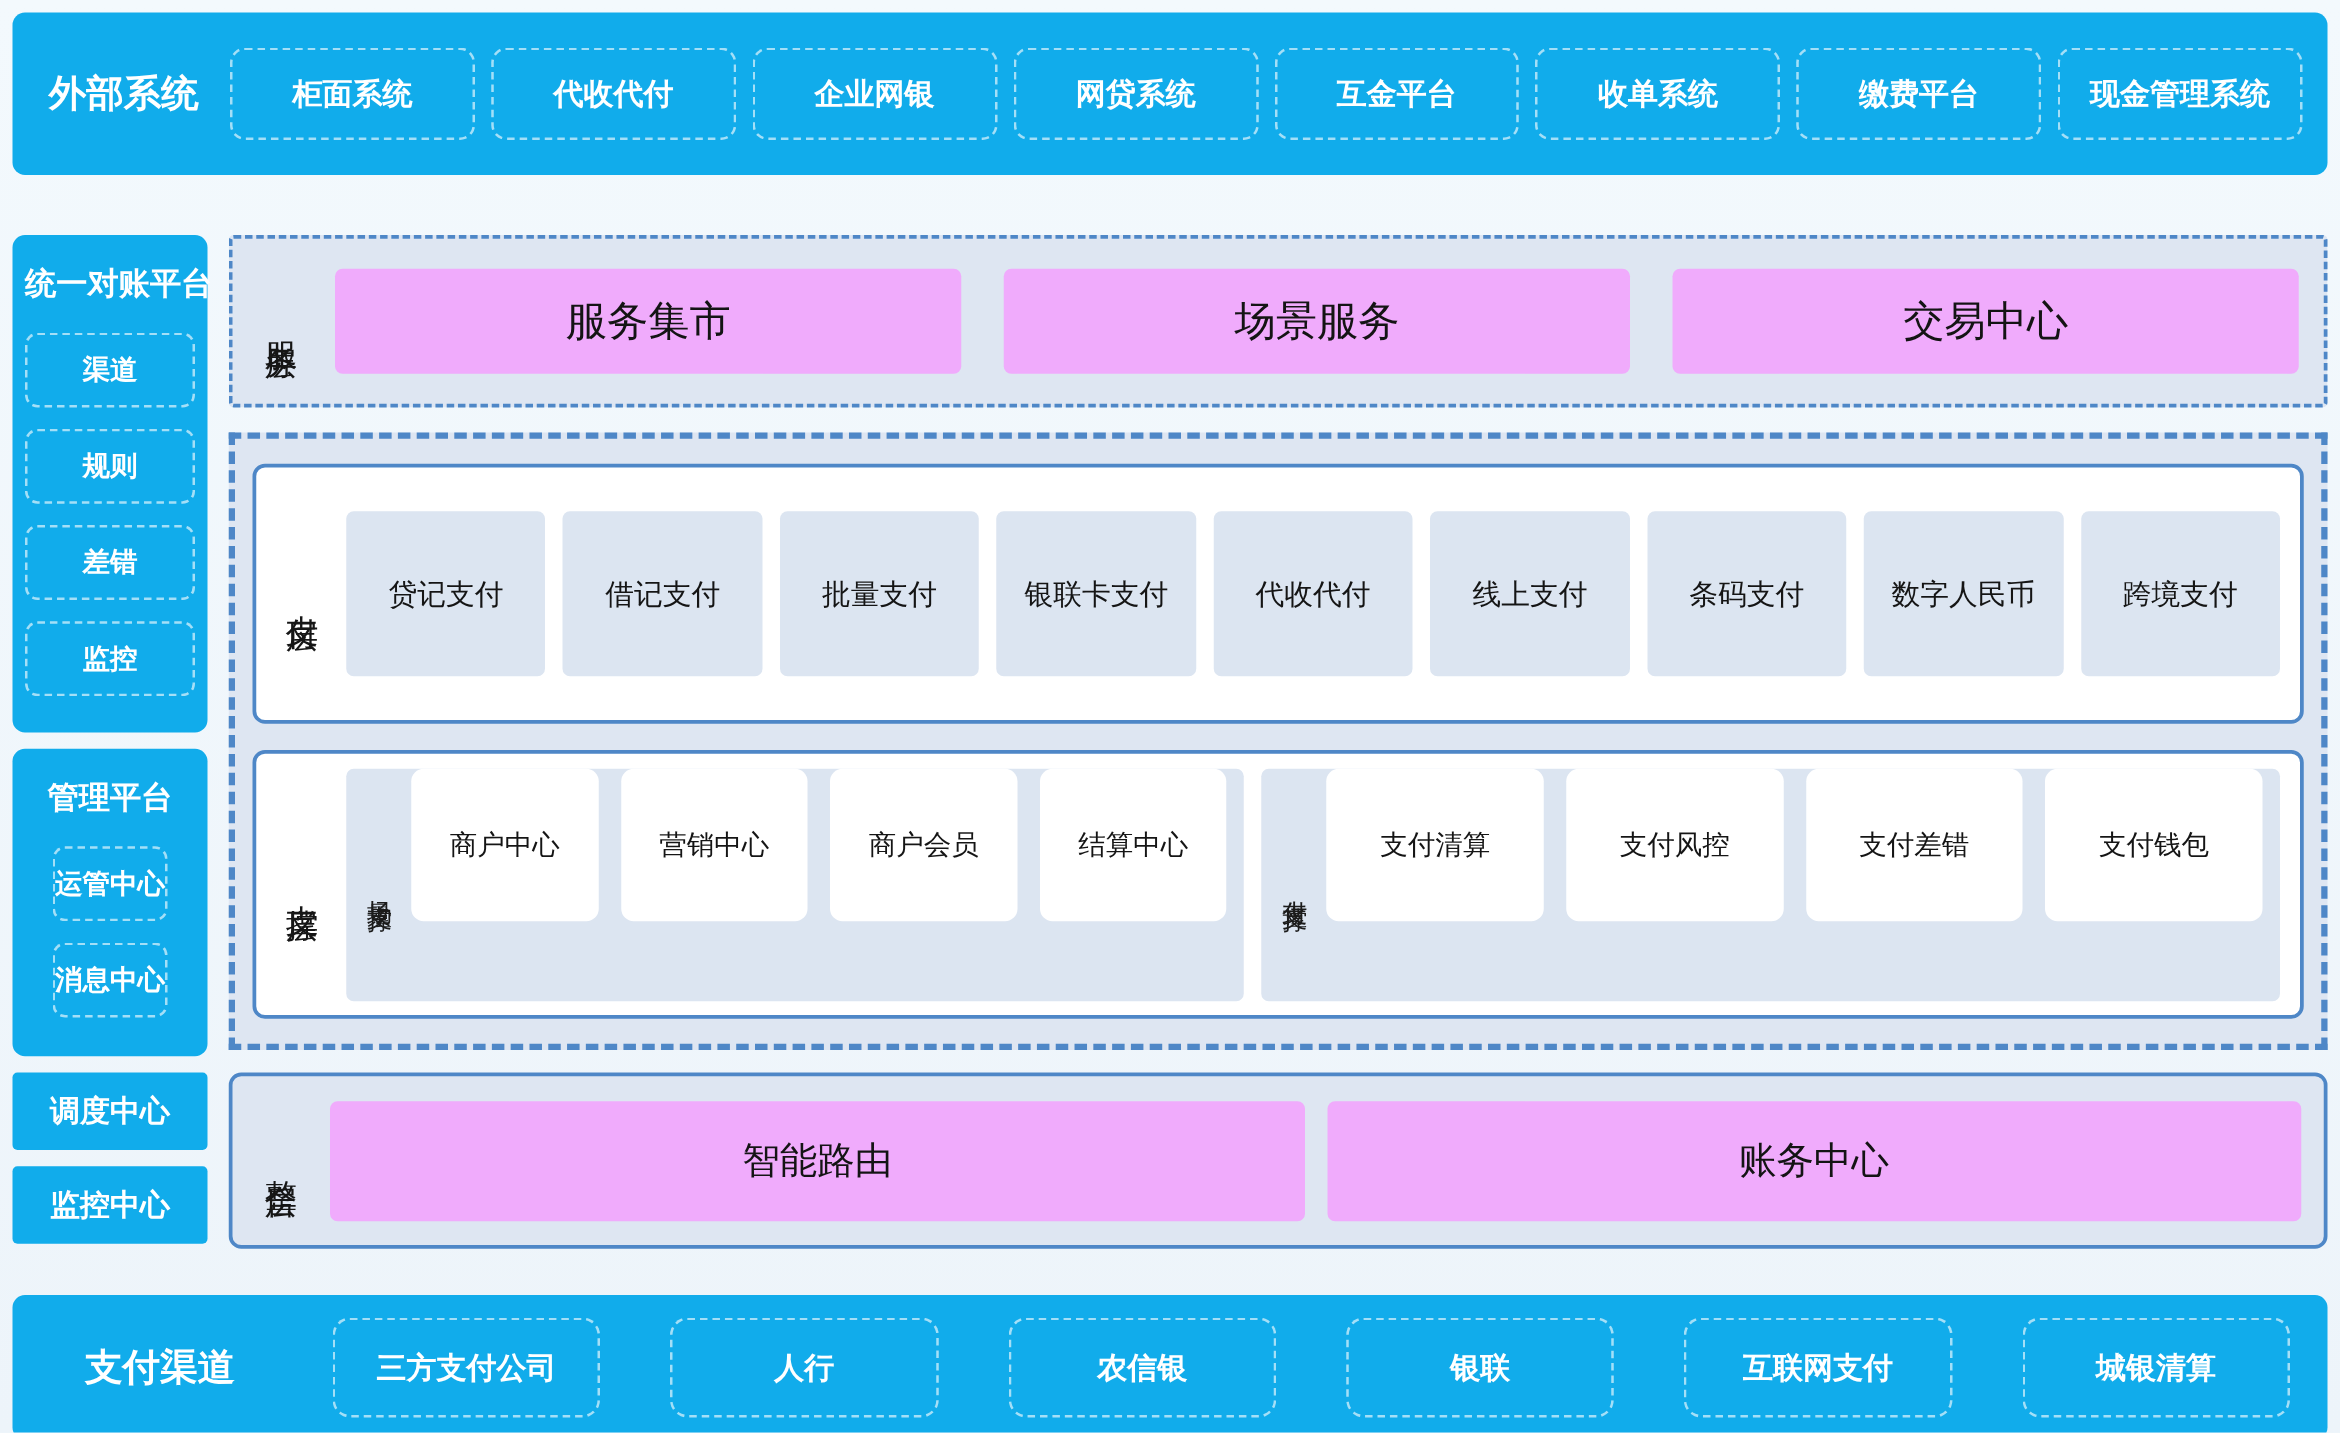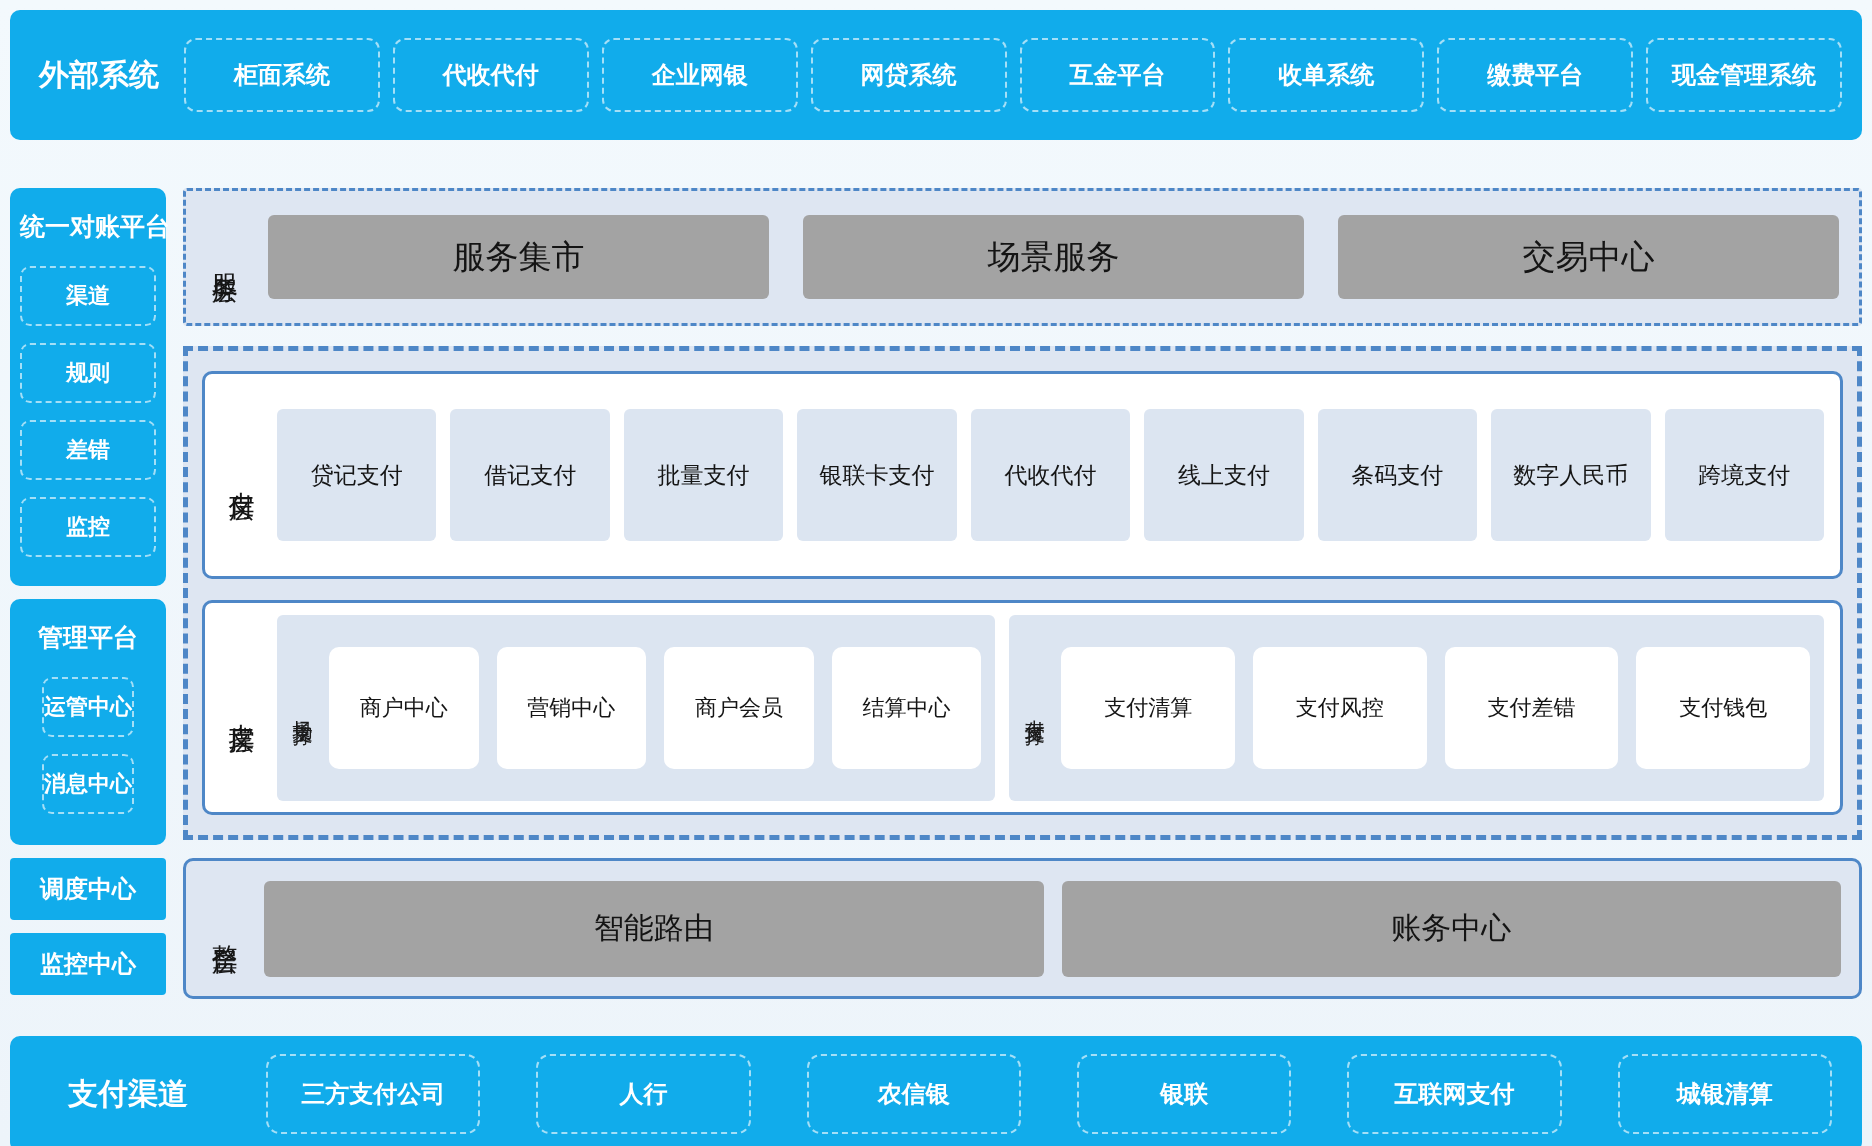--- a/index.html
+++ b/index.html
@@ -135,21 +135,21 @@
     border: 3px dashed #4e87c7;
     border-radius: 4px;
     display: flex;
     align-items: center;
     padding: 0 20px 0 26px;
     gap: 30px;
   }
   .service-boxes { flex: 1; display: flex; gap: 34px; }
   .white-box {
     flex: 1;
-    background: #a3a3a3;
+    background: #f0abfc;
     border-radius: 6px;
     display: flex;
     align-items: center;
     justify-content: center;
     color: #141414;
     white-space: nowrap;
   }
   .service-boxes .white-box { height: 84px; font-size: 33px; }
 
   .big-dashed {
@@ -185,21 +185,20 @@
     color: #151515;
     white-space: nowrap;
   }
   .support-panel { flex: 1; }
   .support-groups { flex: 1; display: flex; gap: 14px; }
   .group {
     background: #dce5f1;
     border-radius: 6px;
     height: 186px;
     display: flex;
-    align-items: center;
     padding: 0 14px 0 16px;
     gap: 16px;
   }
   .group-scene { flex: 1; }
   .group-pay { flex: 1.14; }
   .group-tiles { flex: 1; display: flex; gap: 18px; }
   .white-tile {
     flex: 1;
     height: 122px;
     background: #ffffff;

